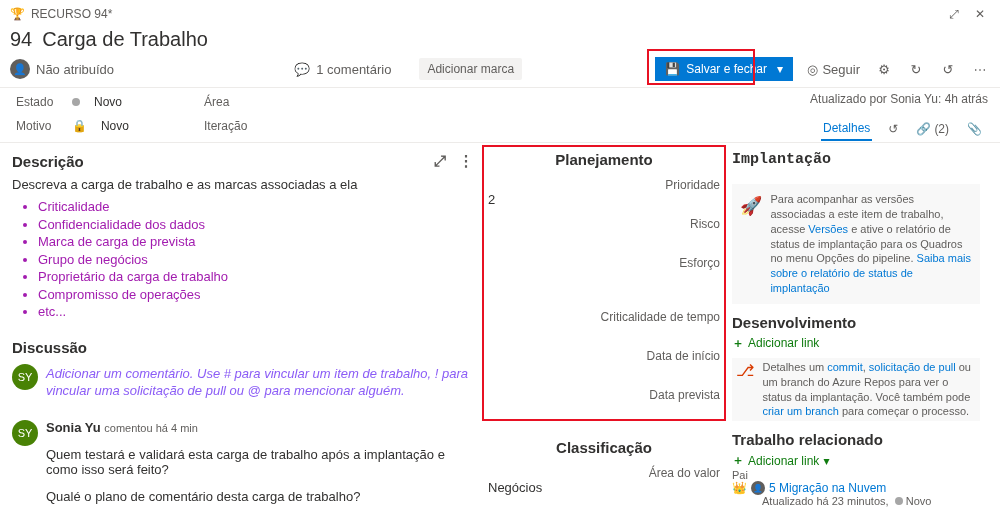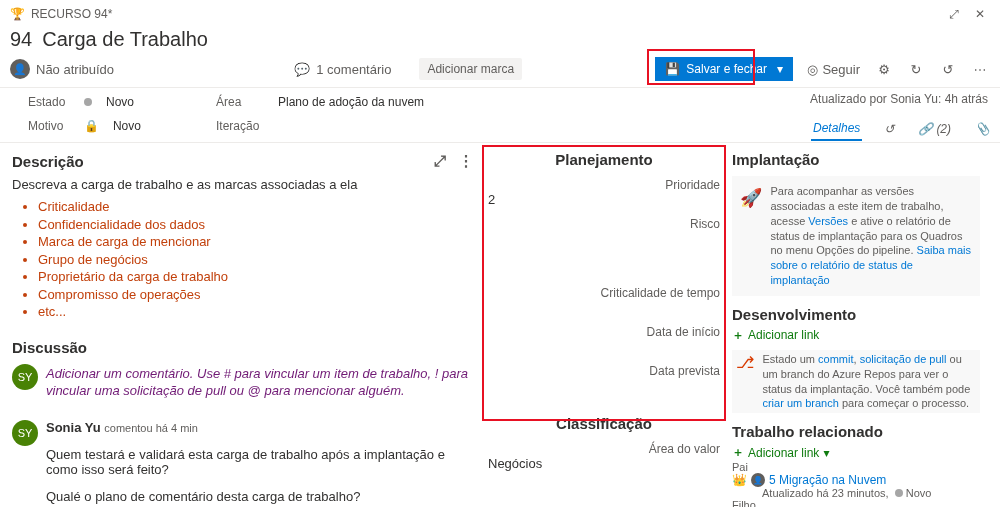--- a/index.html
+++ b/index.html
@@ -24,47 +24,47 @@
   .meta-row .spacer { flex: 1; }
   .save-area { position: relative; display: flex; gap: 14px; align-items: center; }
   .red-box-save { position: absolute; border: 2px solid #e81123; pointer-events: none; }
   .save-btn { background: #0078d4; color: #fff; border: none; padding: 5px 10px; display: inline-flex; align-items: center; gap: 6px; font-size: 12px; cursor: pointer; }
   .save-btn .caret { margin-left: 4px; }
   .follow { display: flex; align-items: center; gap: 4px; color: #605e5c; cursor: pointer; }
   .toolbar-icons { display: flex; gap: 12px; align-items: center; color: #605e5c; }
 
   .hr { border-top: 1px solid #edebe9; }
 
-  .fields-row { display: flex; padding: 4px 10px 6px 28px; gap: 18px; font-size: 12px; color: #605e5c; position: relative; }
+  .fields-row { display: flex; padding: 4px 10px 6px 16px; gap: 18px; font-size: 12px; color: #605e5c; position: relative; }
   .fields-col { display: flex; flex-direction: column; gap: 4px; }
   .fields-col .line { display: flex; align-items: center; gap: 14px; height: 20px; }
   .fields-col .lbl { width: 42px; color: #605e5c; }
   .fields-col .val { color: #323130; }
   .area-col .lbl { width: 48px; }
   .red-iter { border: 2px solid #e81123; padding: 0 4px; display: inline-block; line-height: 18px; }
   .updated { position: absolute; right: 12px; top: 4px; color: #605e5c; font-size: 12px; }
-  .tabs { position: absolute; right: 8px; bottom: -1px; display: flex; gap: 20px; align-items: center; height: 28px; font-style: italic; }
+  .tabs { position: absolute; right: 16px; bottom: -1px; display: flex; gap: 14px; align-items: center; height: 28px; }
   .tab { padding: 4px 2px; color: #605e5c; display: flex; align-items: center; gap: 3px; cursor: pointer; }
   .tab.active { color: #0078d4; border-bottom: 2px solid #0078d4; }
 
   .body-area { display: flex; padding: 8px 8px 0 12px; height: calc(507px - 122px); }
   .col-left { width: 476px; padding-right: 12px; overflow: hidden; }
   .col-mid { width: 232px; position: relative; }
   .col-right { width: 260px; padding-left: 12px; overflow: hidden; }
 
   .sec-head { font-size: 15px; font-weight: 600; margin-bottom: 6px; display: flex; align-items: center; }
   .sec-head .expico { margin-left: auto; color: #605e5c; display: flex; gap: 6px; }
   .desc-text { color: #323130; font-size: 13px; margin-bottom: 6px; }
-  ul.desc-list { list-style: disc; margin-left: 26px; color: #c2410c; font-size: 13px; }
+  ul.desc-list { list-style: disc; margin-left: 26px; color: #a21caf; font-size: 13px; }
   ul.desc-list li { line-height: 1.35; }
 
   .discuss-head { font-size: 15px; font-weight: 600; margin: 18px 0 8px; }
   .discuss-input { display: flex; gap: 8px; }
   .avatar { width: 26px; height: 26px; border-radius: 50%; background: #498205; color: #fff; display: flex; align-items: center; justify-content: center; font-size: 11px; flex-shrink: 0; }
-  .comment-ph { color: #701a75; font-style: italic; font-size: 13px; line-height: 1.3; padding-top: 2px; }
+  .comment-ph { color: #8b5cf6; font-style: italic; font-size: 13px; line-height: 1.3; padding-top: 2px; }
 
   .comment-entry { display: flex; gap: 8px; margin-top: 20px; }
   .comment-body .auth { font-size: 13px; }
   .comment-body .auth .name { font-weight: 600; }
   .comment-body .auth .time { color: #605e5c; font-size: 11px; }
   .comment-body .txt { font-size: 13px; color: #323130; margin-top: 12px; }
 
   .mid-redbox { position: absolute; border: 2px solid #e81123; left: -6px; top: -6px; right: -6px; height: 276px; pointer-events: none; }
   .field-label { color: #605e5c; font-size: 12px; margin-top: 10px; text-align: right; }
   .field-val { color: #323130; font-size: 13px; margin-top: 0; }
@@ -150,21 +150,20 @@
     </div>
     <div class="line">
       <span class="lbl">Motivo</span>
       <span class="lock">🔒</span>
       <span class="val">Novo</span>
     </div>
   </div>
   <div class="fields-col area-col">
     <div class="line">
       <span class="lbl">Área</span>
-      <span class="val">Plano de adoção da nuvem</span>
     </div>
     <div class="line">
       <span class="lbl">Iteração</span>
     </div>
   </div>
   <div class="updated">Atualizado por Sonia Yu: 4h atrás</div>
   <div class="tabs">
     <div class="tab active">Detalhes</div>
     <div class="tab">
         <span>↺</span>
@@ -187,21 +186,21 @@
       <span>Descrição</span>
       <span class="expico">
         <span class="icon-btn">⤢</span>
         <span class="icon-btn">⋮</span>
       </span>
     </div>
     <div class="desc-text">Descreva a carga de trabalho e as marcas associadas a ela</div>
     <ul class="desc-list">
       <li>Criticalidade</li>
       <li>Confidencialidade dos dados</li>
-      <li>Marca de carga de mencionar</li>
+      <li>Marca de carga de prevista</li>
       <li>Grupo de negócios</li>
       <li>Proprietário da carga de trabalho</li>
       <li>Compromisso de operações</li>
       <li>etc...</li>
     </ul>
 
     <div class="discuss-head">Discussão</div>
     <div class="discuss-input">
       <div class="avatar">SY</div>
       <div class="comment-ph">Adicionar um comentário. Use # para vincular um item de trabalho, ! para vincular uma solicitação de pull ou @ para mencionar alguém.</div>
@@ -220,54 +219,55 @@
     </div>
   </div>
 
   <div class="col-mid">
     <div class="mid-redbox"></div>
     <div class="mid-sec-head">Planejamento</div>
     <div class="field-label">Prioridade</div>
     <div class="field-val">2</div>
     <div class="field-label">Risco</div>
     <div class="field-val">&nbsp;</div>
+    <div class="field-label">Esforço</div>
     <div class="field-val">&nbsp;</div>
     <div class="field-val">&nbsp;</div>
     <div class="field-label">Criticalidade de tempo</div>
     <div class="field-val">&nbsp;</div>
     <div class="field-label">Data de início</div>
     <div class="field-val">&nbsp;</div>
     <div class="field-label">Data prevista</div>
     <div class="field-val">&nbsp;</div>
 
     <div class="mid-sec-head" style="margin-top:22px;">Classificação</div>
     <div class="field-label">Área do valor</div>
     <div class="field-val">Negócios</div>
   </div>
 
   <div class="col-right">
-    <div class="sec-head" style="margin-bottom:8px;">
+    <div class="sec-head" style="margin-bottom:16px;font-family:Liberation Mono, monospace;">
         <span>Implantação</span>
       </div>
     <div class="deploy-box">
       <span class="rocket">🚀</span>
       <span>
         <span>Para acompanhar as versões associadas a este item de trabalho, acesse </span><a href="#">Versões</a><span> e ative o relatório de status de implantação para os Quadros no menu Opções do pipeline. </span><a href="#">Saiba mais sobre o relatório de status de implantação</a>
       </span>
     </div>
 
     <div class="side-sec-head">Desenvolvimento</div>
     <div class="addlink">
         <span class="plus">＋</span>
         <span>Adicionar link</span>
       </div>
     <div class="dev-box">
       <span class="git">⎇</span>
       <span>
-        <span>Estado um </span><a href="#">commit</a>, <a href="#">solicitação de pull</a><span> ou um branch do Azure Repos para ver o status da implantação. Você também pode </span><a href="#">criar um branch</a><span> para começar o processo.</span>
+        <span>Detalhes um </span><a href="#">commit</a>, <a href="#">solicitação de pull</a><span> ou um branch do Azure Repos para ver o status da implantação. Você também pode </span><a href="#">criar um branch</a><span> para começar o processo.</span>
       </span>
     </div>
 
     <div class="side-sec-head">Trabalho relacionado</div>
     <div class="addlink">
         <span class="plus">＋</span>
         <span>Adicionar link</span> 
         <span>▾</span>
       </div>
 

